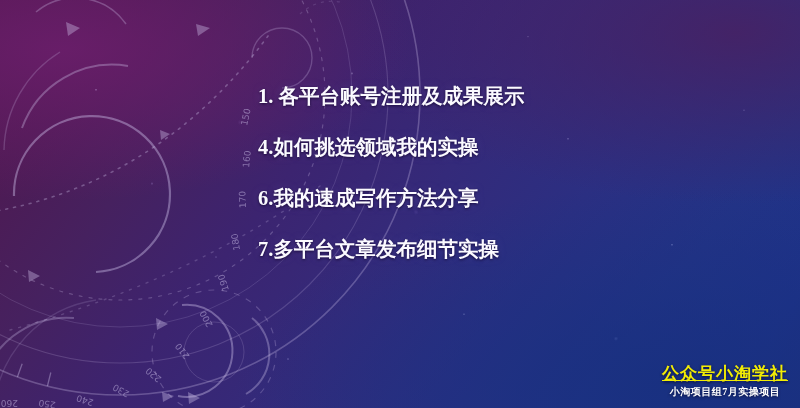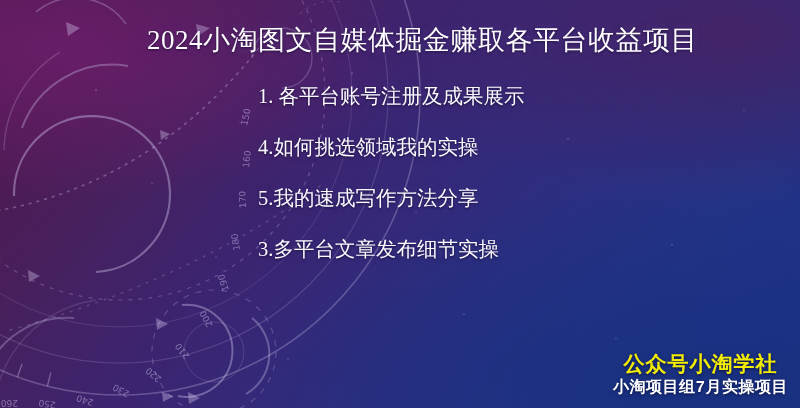--- a/index.html
+++ b/index.html
@@ -73,41 +73,43 @@
     padding: 0;
     list-style: none;
   }
   #bullet-list li {
     font-size: 20.5px;
     line-height: 1;
     color: #fbfaff;
     white-space: nowrap;
     margin-bottom: 30.5px;
     text-shadow: 0 1px 3px rgba(15,0,40,0.8), 0 0 8px rgba(110,90,180,0.3);
+    font-weight: bold;
   }
   #bullet-list li:last-child { margin-bottom: 0; }
   #footer {
     position: absolute;
     right: 12px;
     bottom: 10px;
     text-align: center;
   }
   #footer-brand {
     font-family: "DejaVu Sans", "Liberation Sans", sans-serif;
     font-weight: bold;
-    font-size: 21px;
+    font-size: 17px;
     line-height: 1.1;
     color: #f2ec05;
     letter-spacing: 1px;
     text-shadow: 0 1px 3px rgba(5,10,50,0.85);
+    text-decoration: underline;
   }
   #footer-sub {
-    font-family: Liberation Mono, monospace;
+    font-family: Liberation Serif, serif;
     font-weight: bold;
-    font-size: 16px;
+    font-size: 10px;
     line-height: 1.2;
     margin-top: 3px;
     color: #ffffff;
     letter-spacing: 0.5px;
     text-shadow: 0 1px 3px rgba(5,10,50,0.85);
   }
   .tick-label {
     font-family: "DejaVu Sans", "Liberation Sans", sans-serif;
     font-size: 9px;
     fill: rgba(208,195,235,0.50);
@@ -231,27 +233,26 @@
       <text class="tick-label" transform="translate(213,325) rotate(-118)">200</text>
       <text class="tick-label" transform="translate(190,356) rotate(-128)">210</text>
       <text class="tick-label" transform="translate(162,378) rotate(-140)">220</text>
       <text class="tick-label" transform="translate(130,392) rotate(-151)">230</text>
       <text class="tick-label" transform="translate(94,400) rotate(-162)">240</text>
       <text class="tick-label" transform="translate(56,402) rotate(-172)">250</text>
       <text class="tick-label" transform="translate(18,400) rotate(-180)">260</text>
     </g>
   </svg>
 
-  <div id="title">2024小淘图文自媒体掘金赚取各平台收益项目</div>
 
   <ul id="bullet-list">
     <li>1. 各平台账号注册及成果展示</li>
     <li>4.如何挑选领域我的实操</li>
-    <li>5.我的速成写作方法分享</li>
-    <li>3.多平台文章发布细节实操</li>
+    <li>6.我的速成写作方法分享</li>
+    <li>7.多平台文章发布细节实操</li>
   </ul>
 
   <div id="footer">
     <div id="footer-brand">公众号小淘学社</div>
     <div id="footer-sub">小淘项目组7月实操项目</div>
   </div>
 
 </div>
 
 </body></html>

